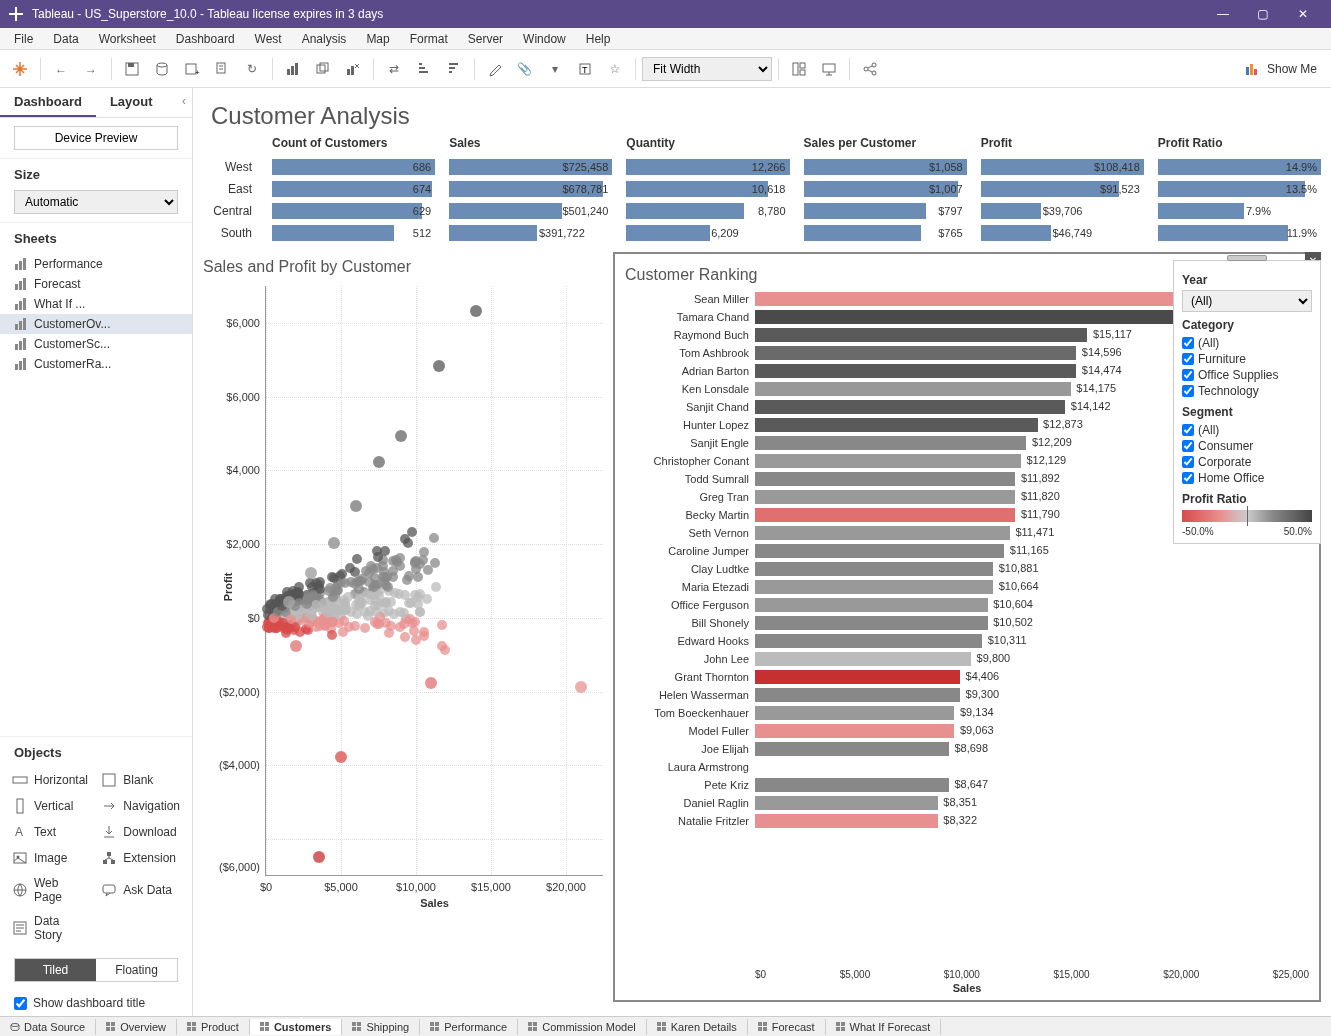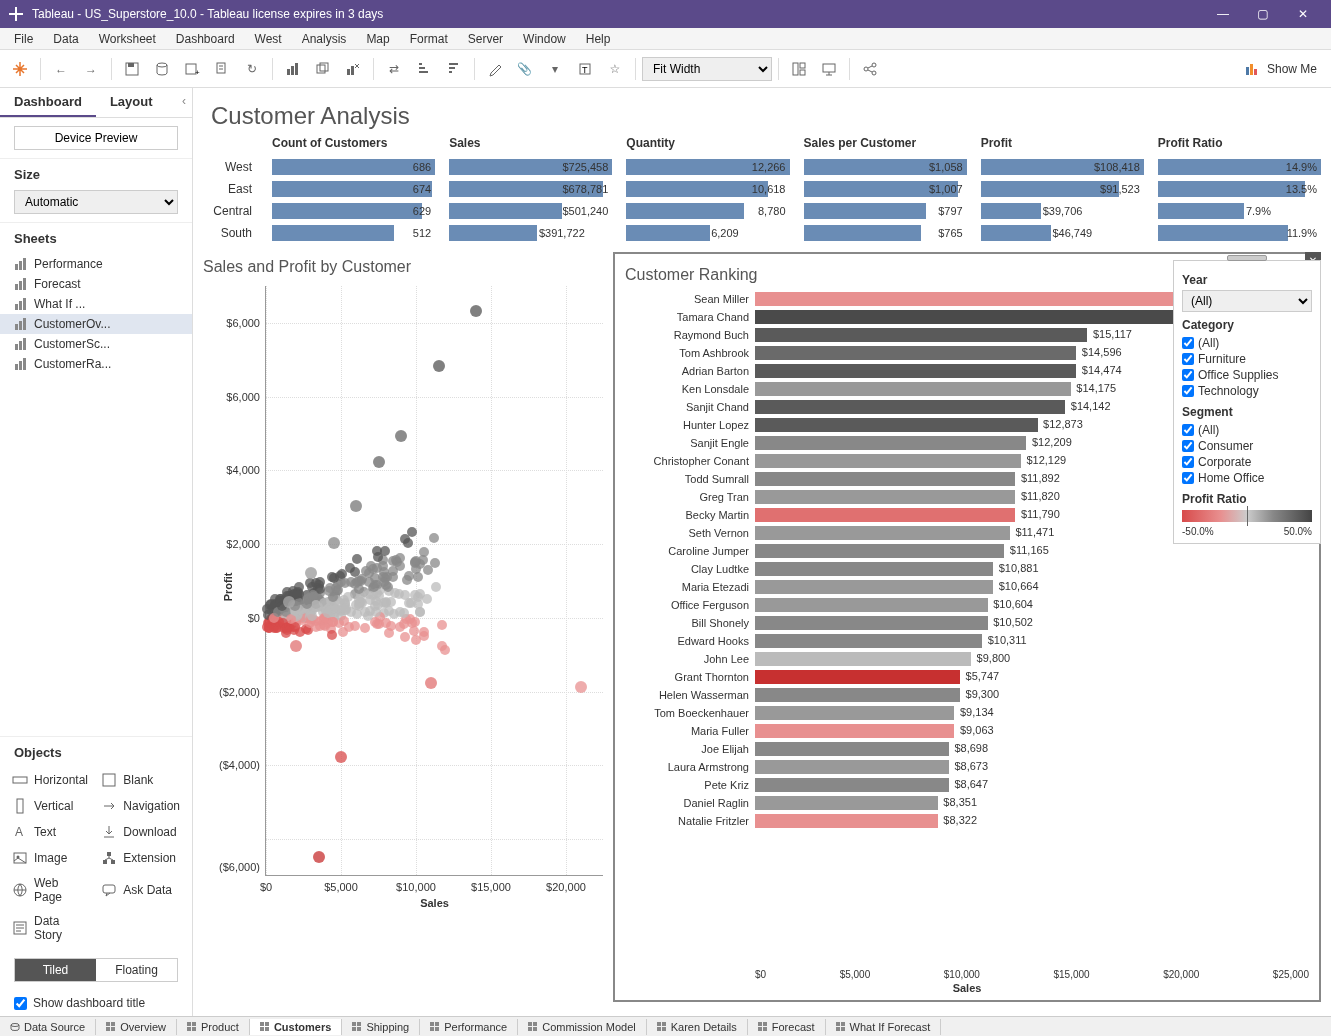--- a/index.html
+++ b/index.html
@@ -1125,57 +1125,53 @@
                 <div class="rank-name">John Lee</div>
                 <div class="rank-bar-area">
                   <div class="rank-bar" style="width:39%;background:#bbb"></div>
                   <span class="rank-val" style="left:40%">$9,800</span>
                 </div>
               </div>
               <div class="rank-row">
                 <div class="rank-name">Grant Thornton</div>
                 <div class="rank-bar-area">
                   <div class="rank-bar" style="width:37%;background:#c73030"></div>
-                  <span class="rank-val" style="left:38%">$5,747</span>
+                  <span class="rank-val" style="left:38%">$4,406</span>
                 </div>
               </div>
               <div class="rank-row">
                 <div class="rank-name">Helen Wasserman</div>
                 <div class="rank-bar-area">
                   <div class="rank-bar" style="width:37%;background:#888"></div>
                   <span class="rank-val" style="left:38%">$9,300</span>
                 </div>
               </div>
               <div class="rank-row">
                 <div class="rank-name">Tom Boeckenhauer</div>
                 <div class="rank-bar-area">
                   <div class="rank-bar" style="width:36%;background:#999"></div>
                   <span class="rank-val" style="left:37%">$9,134</span>
                 </div>
               </div>
               <div class="rank-row">
-                <div class="rank-name">Maria Fuller</div>
+                <div class="rank-name">Model Fuller</div>
                 <div class="rank-bar-area">
                   <div class="rank-bar" style="width:36%;background:#e89090"></div>
                   <span class="rank-val" style="left:37%">$9,063</span>
                 </div>
               </div>
               <div class="rank-row">
                 <div class="rank-name">Joe Elijah</div>
                 <div class="rank-bar-area">
                   <div class="rank-bar" style="width:35%;background:#888"></div>
                   <span class="rank-val" style="left:36%">$8,698</span>
                 </div>
               </div>
               <div class="rank-row">
                 <div class="rank-name">Laura Armstrong</div>
-                <div class="rank-bar-area">
-                  <div class="rank-bar" style="width:35%;background:#999"></div>
-                  <span class="rank-val" style="left:36%">$8,673</span>
-                </div>
               </div>
               <div class="rank-row">
                 <div class="rank-name">Pete Kriz</div>
                 <div class="rank-bar-area">
                   <div class="rank-bar" style="width:35%;background:#888"></div>
                   <span class="rank-val" style="left:36%">$8,647</span>
                 </div>
               </div>
               <div class="rank-row">
                 <div class="rank-name">Daniel Raglin</div>

